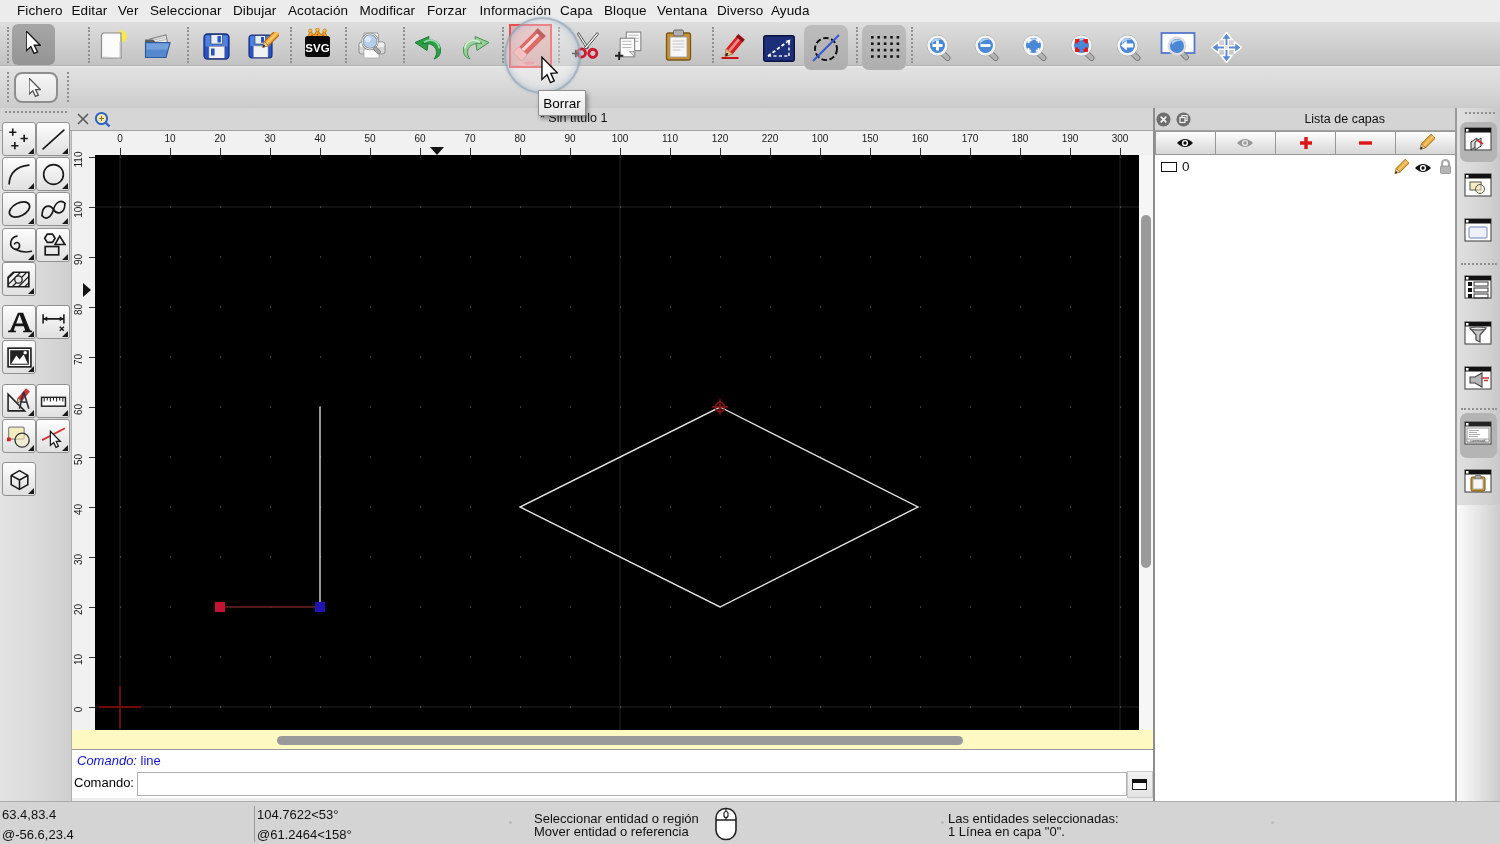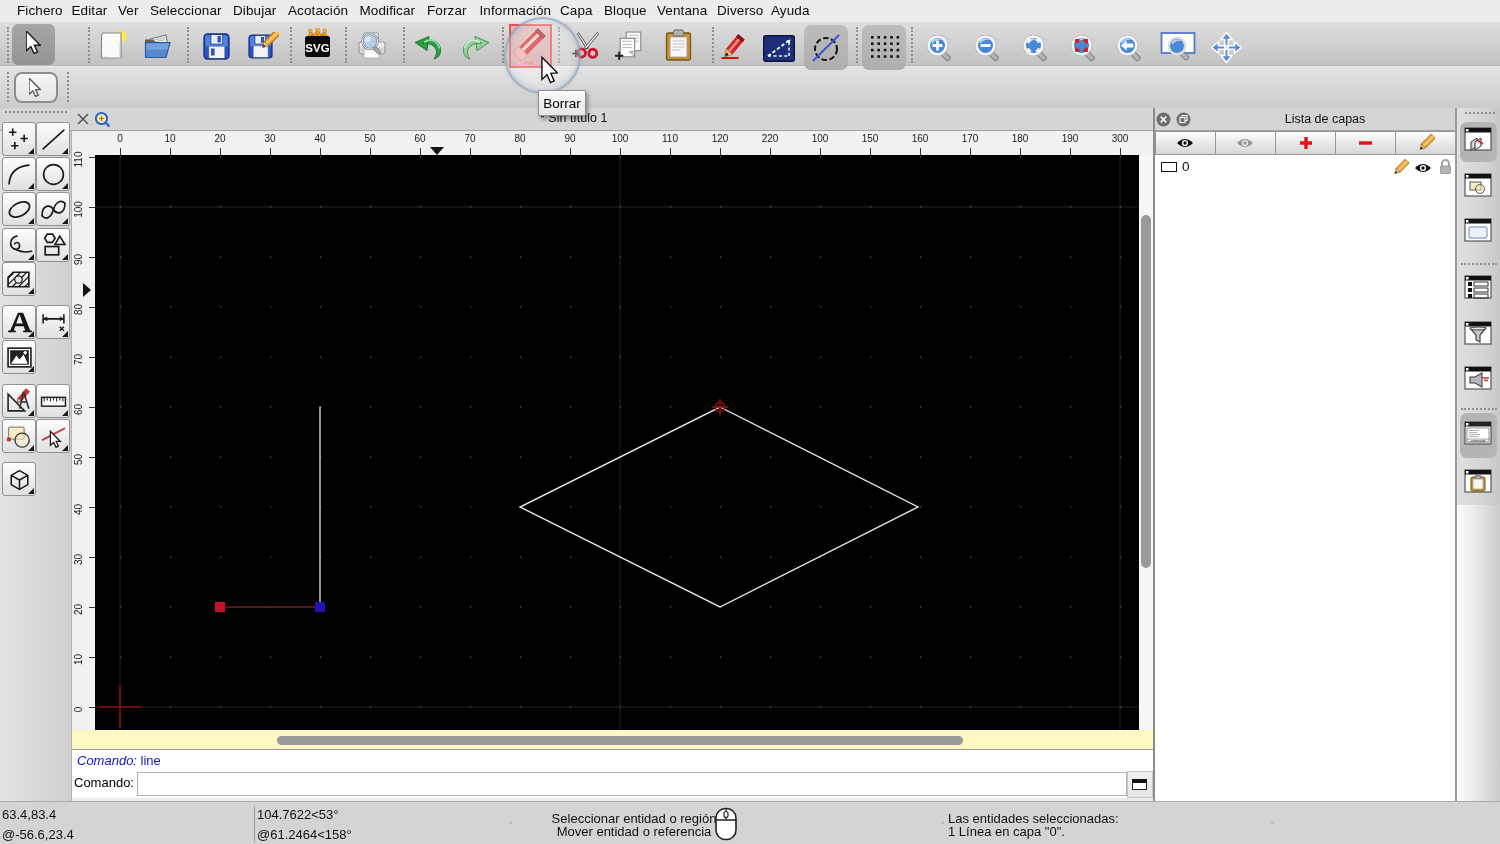--- a/index.html
+++ b/index.html
@@ -501,41 +501,41 @@
     </div>
 <div style="position:absolute;left:0;top:48px;width:1081px;height:4px;background:#ececec"></div>
 </div>
 <div id="statusbar" class="ab">
 <div style="left:2px;top:6px">63.4,83.4</div>
 <div style="left:2px;top:26px">@-56.6,23.4</div>
 <div style="left:254px;top:4px;width:1px;height:36px;background:#9a9a9a"></div>
 <div style="left:257px;top:6px">104.7622&lt;53°</div>
 <div style="left:257px;top:26px">@61.2464&lt;158°</div>
 <div style="left:509px;top:19px;width:3px;height:3px;background:#bcbcbc;border-radius:50%"></div>
-<div style="left:534px;top:10px;width:200px;text-align:center">Seleccionar entidad o región<br>Mover entidad o referencia</div>
+<div style="left:534px;top:10px;width:200px;text-align:left">Seleccionar entidad o región<br>Mover entidad o referencia</div>
 <div style="left:941px;top:19px;width:3px;height:3px;background:#bcbcbc;border-radius:50%"></div>
 <div style="left:948px;top:10px">Las entidades seleccionadas:<br>1 Línea en capa "0".</div>
 <div style="left:1271px;top:19px;width:3px;height:3px;background:#bcbcbc;border-radius:50%"></div>
 <svg style="position:absolute;left:714px;top:5px" width="24" height="35" viewBox="0 0 24 35">
 <rect x="2" y="1.5" width="20" height="31" rx="9.5" fill="#fff" stroke="#222" stroke-width="1.6"></rect>
 <path d="M2,13 H22 M12,1.5 V13" stroke="#222" stroke-width="1.3"></path>
 <rect x="10" y="4.5" width="4" height="6" rx="2" fill="#fff" stroke="#222" stroke-width="1.2"></rect>
     </svg>
 </div>
 <div id="dockhdr" class="ab">
 <svg style="position:absolute;left:1px;top:4px" width="15" height="15" viewBox="0 0 15 15">
       <circle cx="7.5" cy="7.5" r="7" fill="#6e6e6e"></circle>
       <path d="M4.7,4.7 L10.3,10.3 M10.3,4.7 L4.7,10.3" stroke="#f2f2f2" stroke-width="1.7"></path>
     </svg>
 <svg style="position:absolute;left:21px;top:4px" width="15" height="15" viewBox="0 0 15 15">
       <circle cx="7.5" cy="7.5" r="7" fill="#6e6e6e"></circle>
       <rect x="4" y="5.5" width="5" height="5" fill="none" stroke="#f2f2f2" stroke-width="1.2"></rect>
       <path d="M6,5.5 V3.5 H11 V8.5 H9" fill="none" stroke="#f2f2f2" stroke-width="1.2"></path>
     </svg>
-<div style="position:absolute;left:110px;top:4px;width:120px;text-align:center;font-size:12.5px;color:#111">Lista de capas</div>
+<div style="position:absolute;left:110px;top:4px;width:120px;text-align:right;font-size:12.5px;color:#111">Lista de capas</div>
 </div>
 <div id="eyebar" class="ab">
     <div class="ebtn" style="left:0px;width:61px"></div>
     <div class="ebtn" style="left:60px;width:61px"></div>
     <div class="ebtn" style="left:120px;width:61px"></div>
     <div class="ebtn" style="left:180px;width:61px"></div>
     <div class="ebtn" style="left:240px;width:61px"></div>
     <svg style="position:absolute;left:21px;top:5px" width="18" height="14" viewBox="0 0 18 14">
       <path d="M1,7 Q9,-1 17,7 Q9,15 1,7 Z" fill="#111"></path>
       <circle cx="9" cy="7" r="3.1" fill="#fff"></circle>

